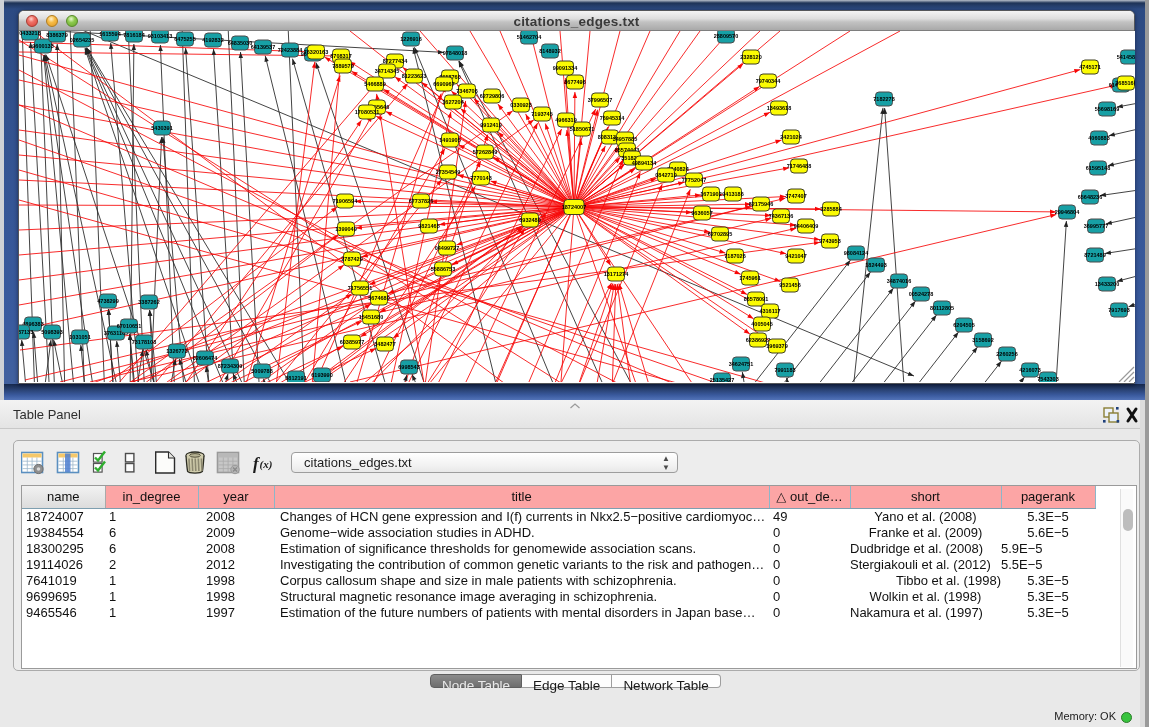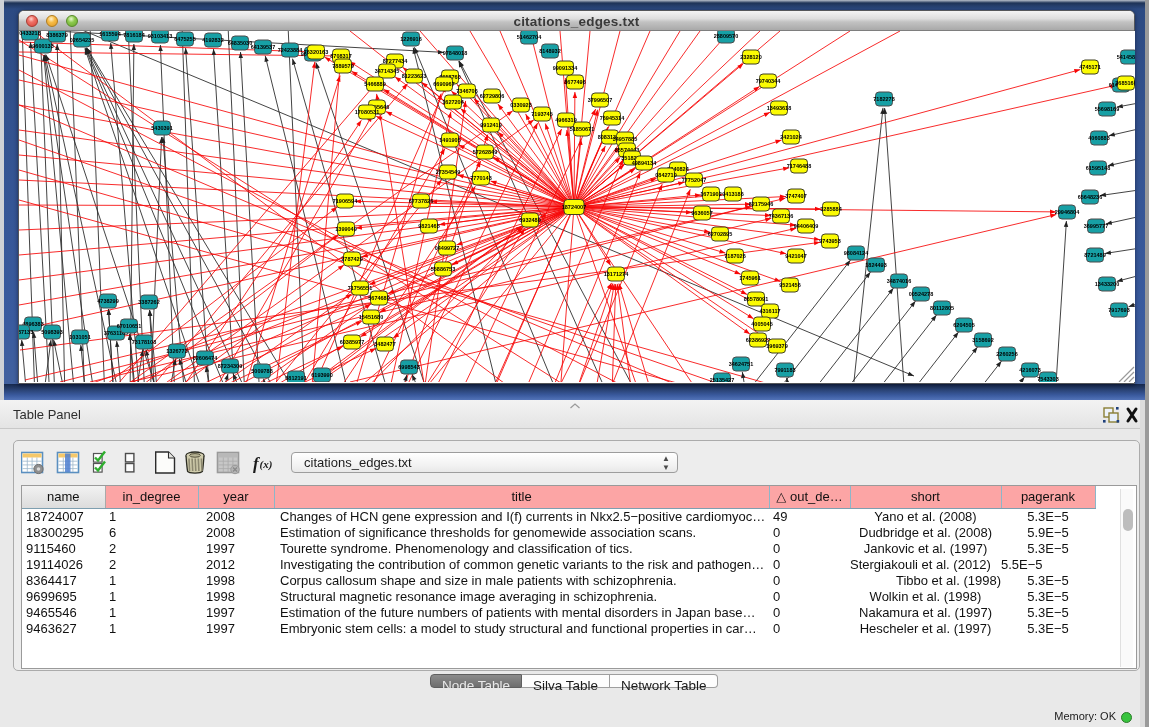--- a/index.html
+++ b/index.html
@@ -929,48 +929,48 @@
             <tr>
               <td>18724007</td>
               <td>1</td>
               <td style="padding-left:8px">2008</td>
               <td style="padding-left:6px">Changes of HCN gene expression and I(f) currents in Nkx2.5−positive cardiomyoc…</td>
               <td>49</td>
               <td style="text-align:center;padding:0">Yano et al. (2008)</td>
               <td style="text-align:center;padding:0">5.3E−5</td>
             </tr>
             <tr>
+              <td>19384554</td>
+              <td>6</td>
+              <td style="padding-left:8px">2009</td>
+              <td style="padding-left:6px">Genome−wide association studies in ADHD.</td>
+              <td>0</td>
+              <td style="text-align:center;padding:0">Franke et al. (2009)</td>
+              <td style="text-align:center;padding:0">5.6E−5</td>
+            </tr>
+            <tr>
               <td>18300295</td>
               <td>6</td>
               <td style="padding-left:8px">2008</td>
               <td style="padding-left:6px">Estimation of significance thresholds for genomewide association scans.</td>
               <td>0</td>
-              <td style="text-align:center;padding:0">Dudbridge et al. (2008)</td>
-              <td style="text-align:center;padding:0">5.9E−5</td>
-            </tr>
-            <tr>
-              <td>9115460</td>
-              <td>2</td>
-              <td style="padding-left:8px">1997</td>
-              <td style="padding-left:6px">Tourette syndrome. Phenomenology and classification of tics.</td>
-              <td>0</td>
-              <td style="text-align:center;padding:0">Jankovic et al. (1997)</td>
-              <td style="text-align:center;padding:0">5.3E−5</td>
+              <td style="padding:0">Dudbridge et al. (2008)</td>
+              <td style="text-align:left;padding:0">5.9E−5</td>
             </tr>
             <tr>
               <td>19114026</td>
               <td>2</td>
               <td style="padding-left:8px">2012</td>
               <td style="padding-left:6px">Investigating the contribution of common genetic variants to the risk and pathogen…</td>
               <td>0</td>
               <td style="padding:0">Stergiakouli et al. (2012)</td>
               <td style="padding:0">5.5E−5</td>
             </tr>
             <tr>
-              <td>8364417</td>
+              <td>7641019</td>
               <td>1</td>
               <td style="padding-left:8px">1998</td>
               <td style="padding-left:6px">Corpus callosum shape and size in male patients with schizophrenia.</td>
               <td>0</td>
               <td style="text-align:right;padding:0">Tibbo et al. (1998)</td>
               <td style="text-align:center;padding:0">5.3E−5</td>
             </tr>
             <tr>
               <td>9699695</td>
               <td>1</td>
@@ -979,40 +979,31 @@
               <td>0</td>
               <td style="text-align:center;padding:0">Wolkin et al. (1998)</td>
               <td style="text-align:center;padding:0">5.3E−5</td>
             </tr>
             <tr>
               <td>9465546</td>
               <td>1</td>
               <td style="padding-left:8px">1997</td>
               <td style="padding-left:6px">Estimation of the future numbers of patients with mental disorders in Japan base…</td>
               <td>0</td>
-              <td style="text-align:center;padding:0">Nakamura et al. (1997)</td>
-              <td style="text-align:center;padding:0">5.3E−5</td>
-            </tr>
-            <tr>
-              <td>9463627</td>
-              <td>1</td>
-              <td style="padding-left:8px">1997</td>
-              <td style="padding-left:6px">Embryonic stem cells: a model to study structural and functional properties in car…</td>
-              <td>0</td>
-              <td style="text-align:center;padding:0">Hescheler et al. (1997)</td>
+              <td style="padding:0">Nakamura et al. (1997)</td>
               <td style="text-align:center;padding:0">5.3E−5</td>
             </tr>
           </tbody>
         </table>
       <div style="position:absolute;right:3px;top:3px;width:13px;height:178px;background:#fafafa;border-left:1px solid #e0e0e0">
         <div style="position:absolute;left:1.5px;top:20px;width:10px;height:22px;border-radius:5px;background:#bdbdbd"></div>
       </div>
     </div>
   </div>
   <div id="tabs">
     <div class="seg first sel">Node Table</div>
-      <div class="seg">Silva Table</div>
+      <div class="seg">Edge Table</div>
       <div class="seg last">Network Table</div>
   </div>
   <div id="mem">Memory: OK<span class="dot"></span></div>
 </div>
 <div id="rightstrip"></div>
 <div id="rightstrip2"></div>
 
 </body></html>

